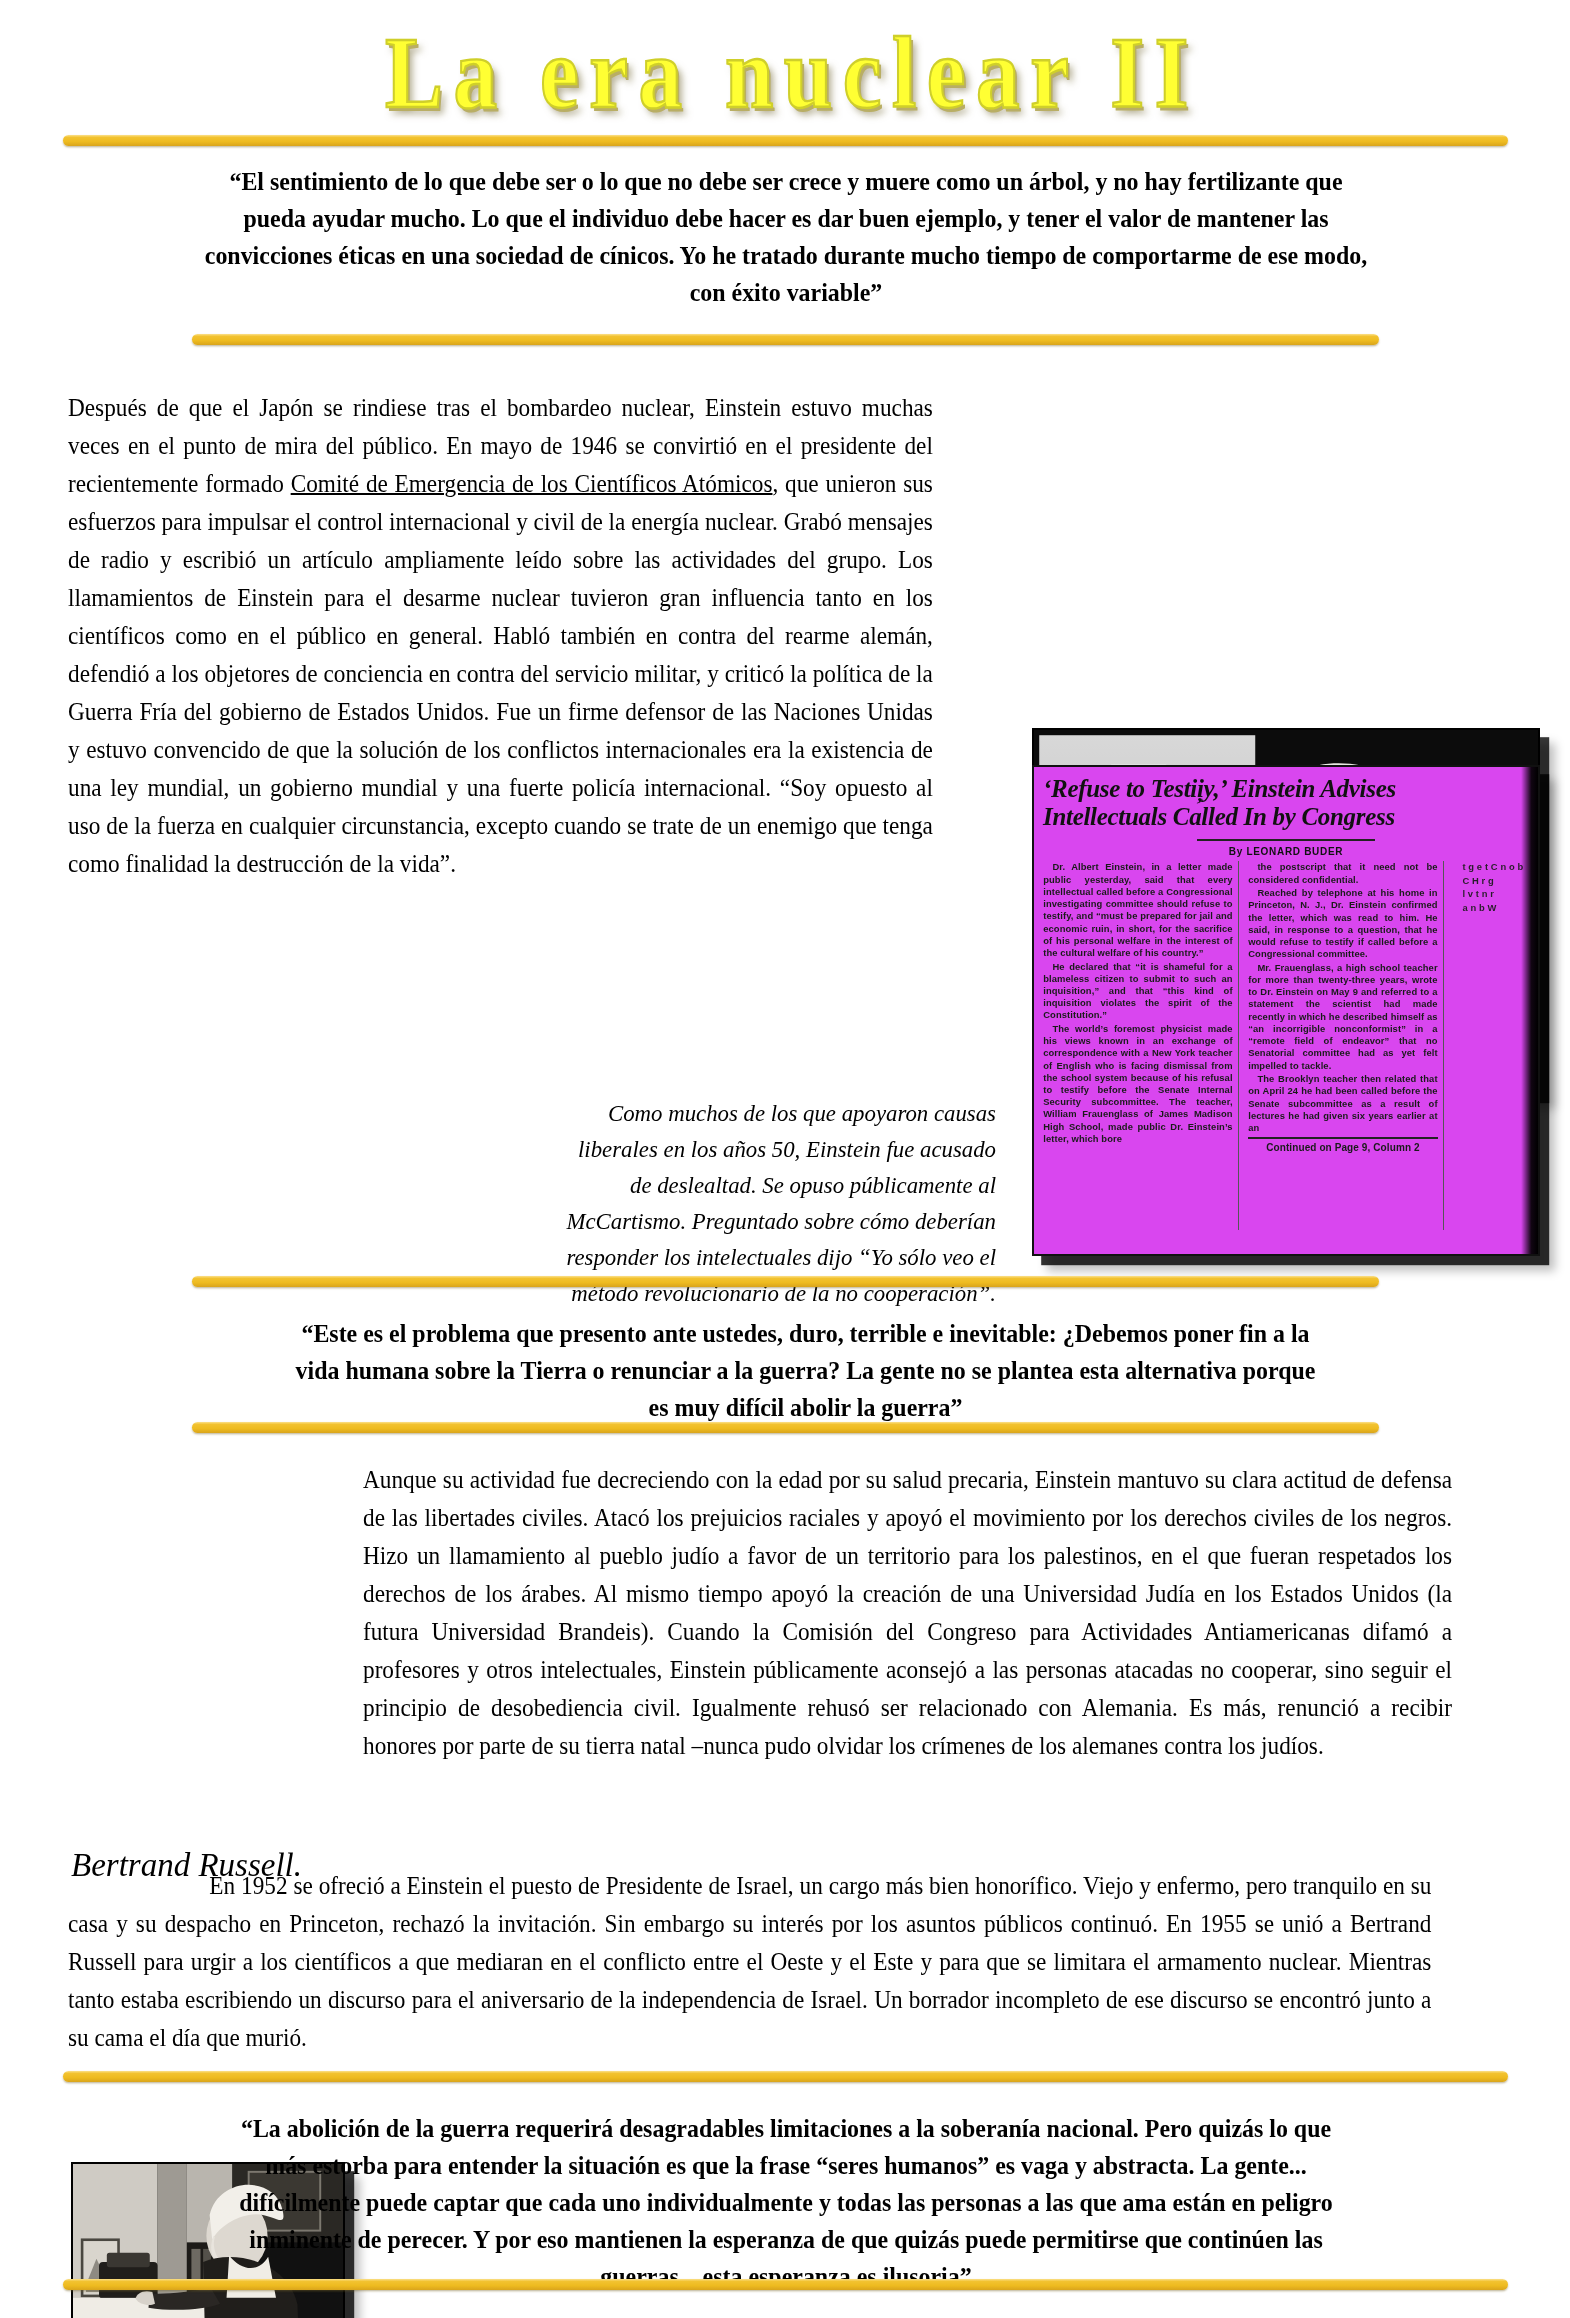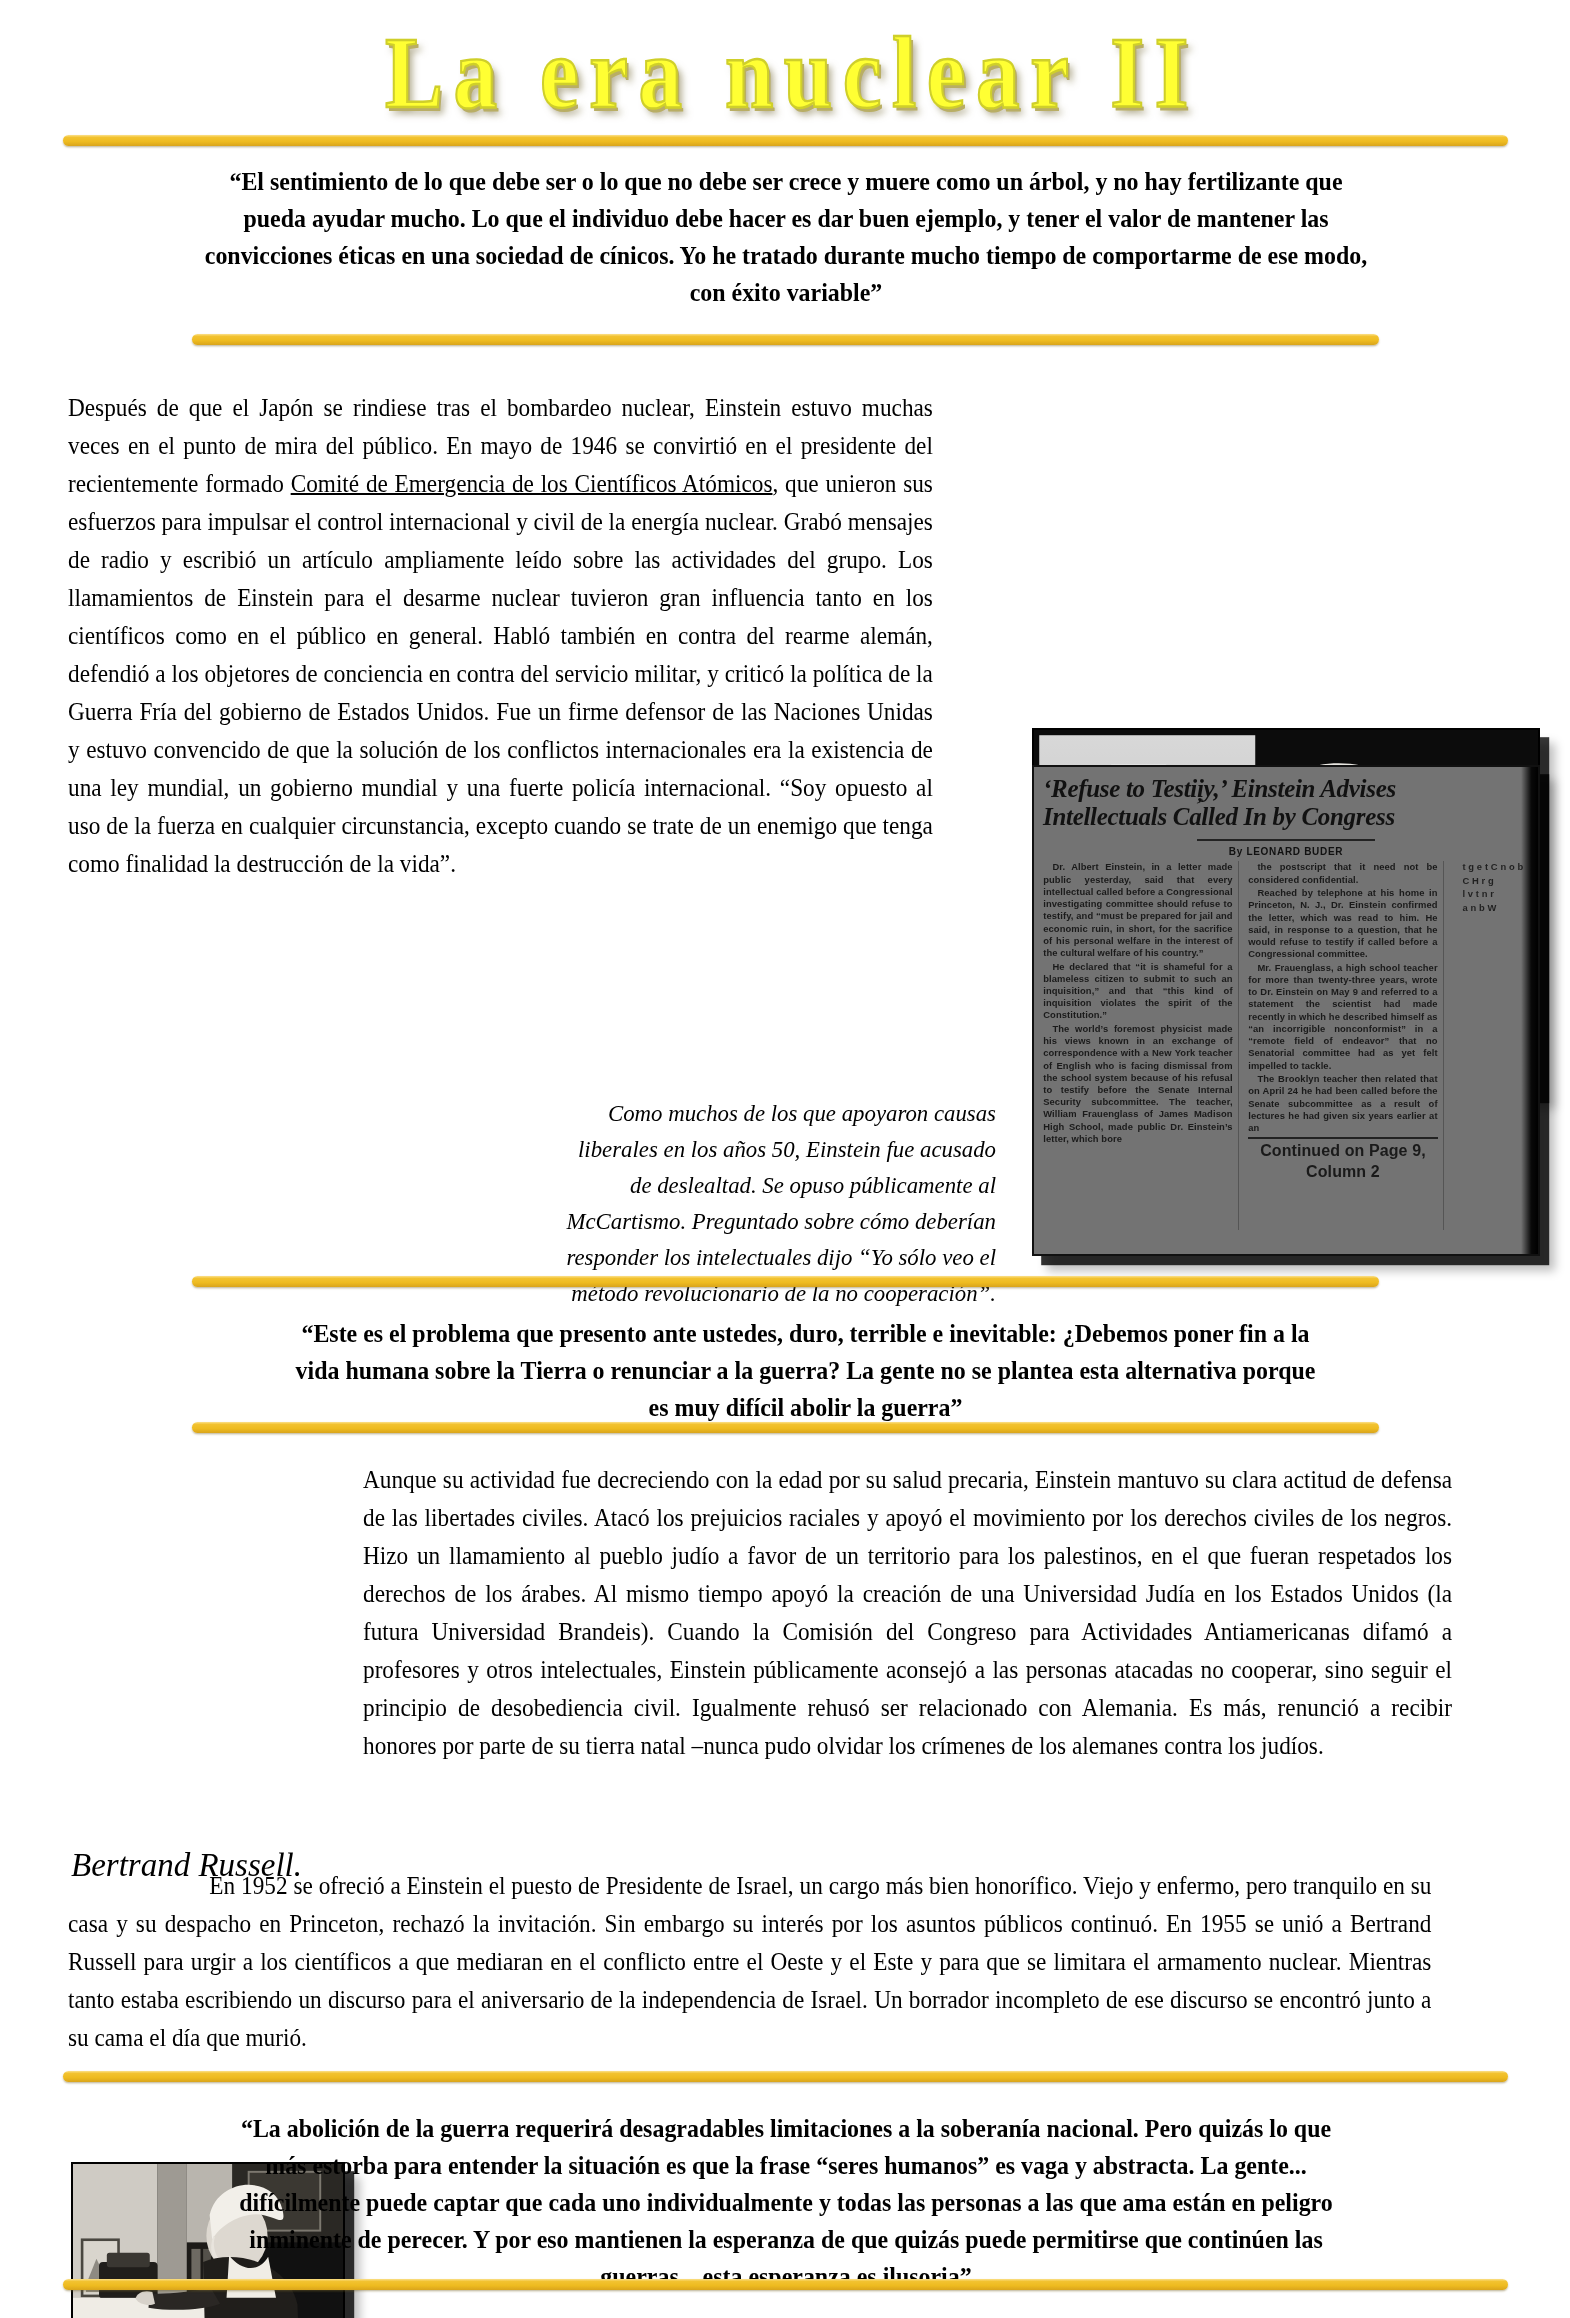--- a/index.html
+++ b/index.html
@@ -149,21 +149,21 @@
     box-shadow: 9.2px 9.2px 0 rgba(0,0,0,.78), 14.5px 14.5px 9.2px rgba(0,0,0,.25);
     position: relative;
     overflow: hidden;
   }
   .framed svg { display:block; width:100%; height:100%; }
 
   
   .news {
     box-sizing: border-box;
     border: 2px solid #111;
-    background: #737373;
+    background: #d946ef;
     box-shadow: 9.2px 9.2px 0 rgba(0,0,0,.8), 14.5px 14.5px 9.2px rgba(0,0,0,.25);
     padding: 8px 9.2px 5.3px 9.2px;
     overflow: hidden;
   }
   .news-head {
     font-family: "Liberation Serif", "DejaVu Serif", serif;
     font-style: italic;
     font-weight: 700;
     font-size: 26px;
     line-height: 1.08;
@@ -203,21 +203,21 @@
     overflow: hidden;
     letter-spacing: 0.1px;
   }
   .news-col p { margin: 0 0 1.3px 0; text-indent: 9.2px; }
   .col-a { width: 198px; padding-right: 5.3px; border-right: 1.3px solid #555; }
   .col-b { width: 198px; padding: 0 5.3px; border-right: 1.3px solid #555; }
   .col-c { width: 79px; padding-left: 5.3px; opacity: .92; }
   .news-contd {
     font-family: "Liberation Sans", "DejaVu Sans", sans-serif;
     font-weight: 700;
-    font-size: 16px;
+    font-size: 10px;
     text-align: center;
     border-top: 2px double #222;
     margin-top: 2.6px;
     padding-top: 2.6px;
   }
   .clip-dark-edge {
     position:absolute; right:0; top:0; width:17px; height:100%;
     background: linear-gradient(90deg, rgba(0,0,0,0) 0%, rgba(0,0,0,.92) 60%, #000 100%);
   }
 </style>

